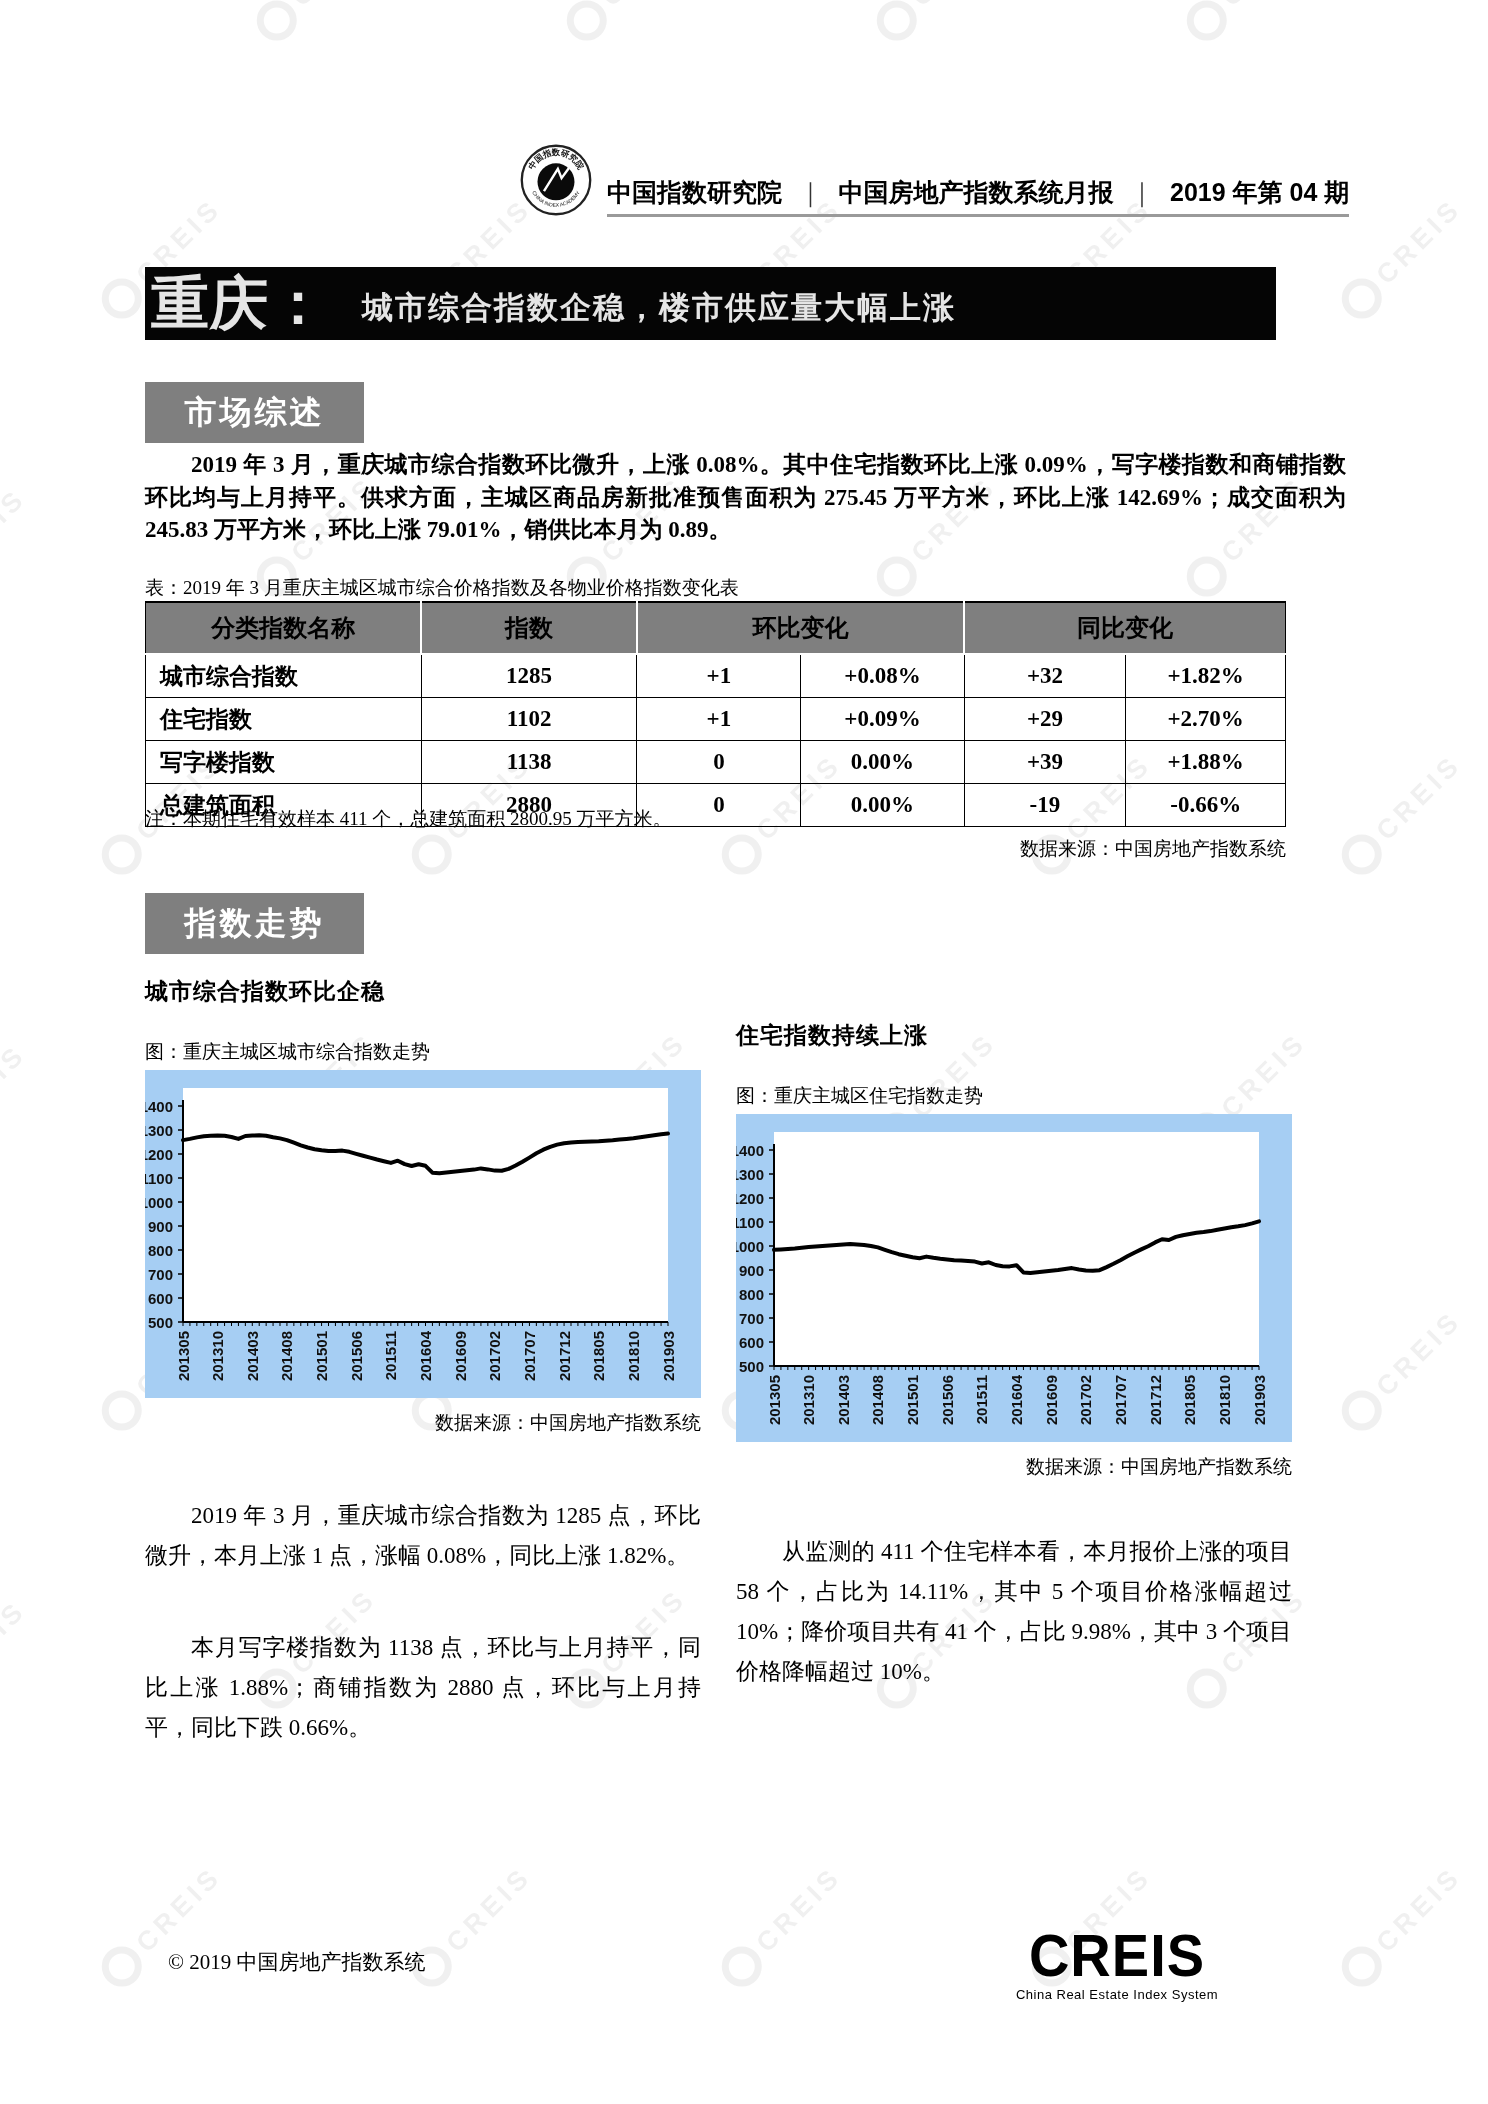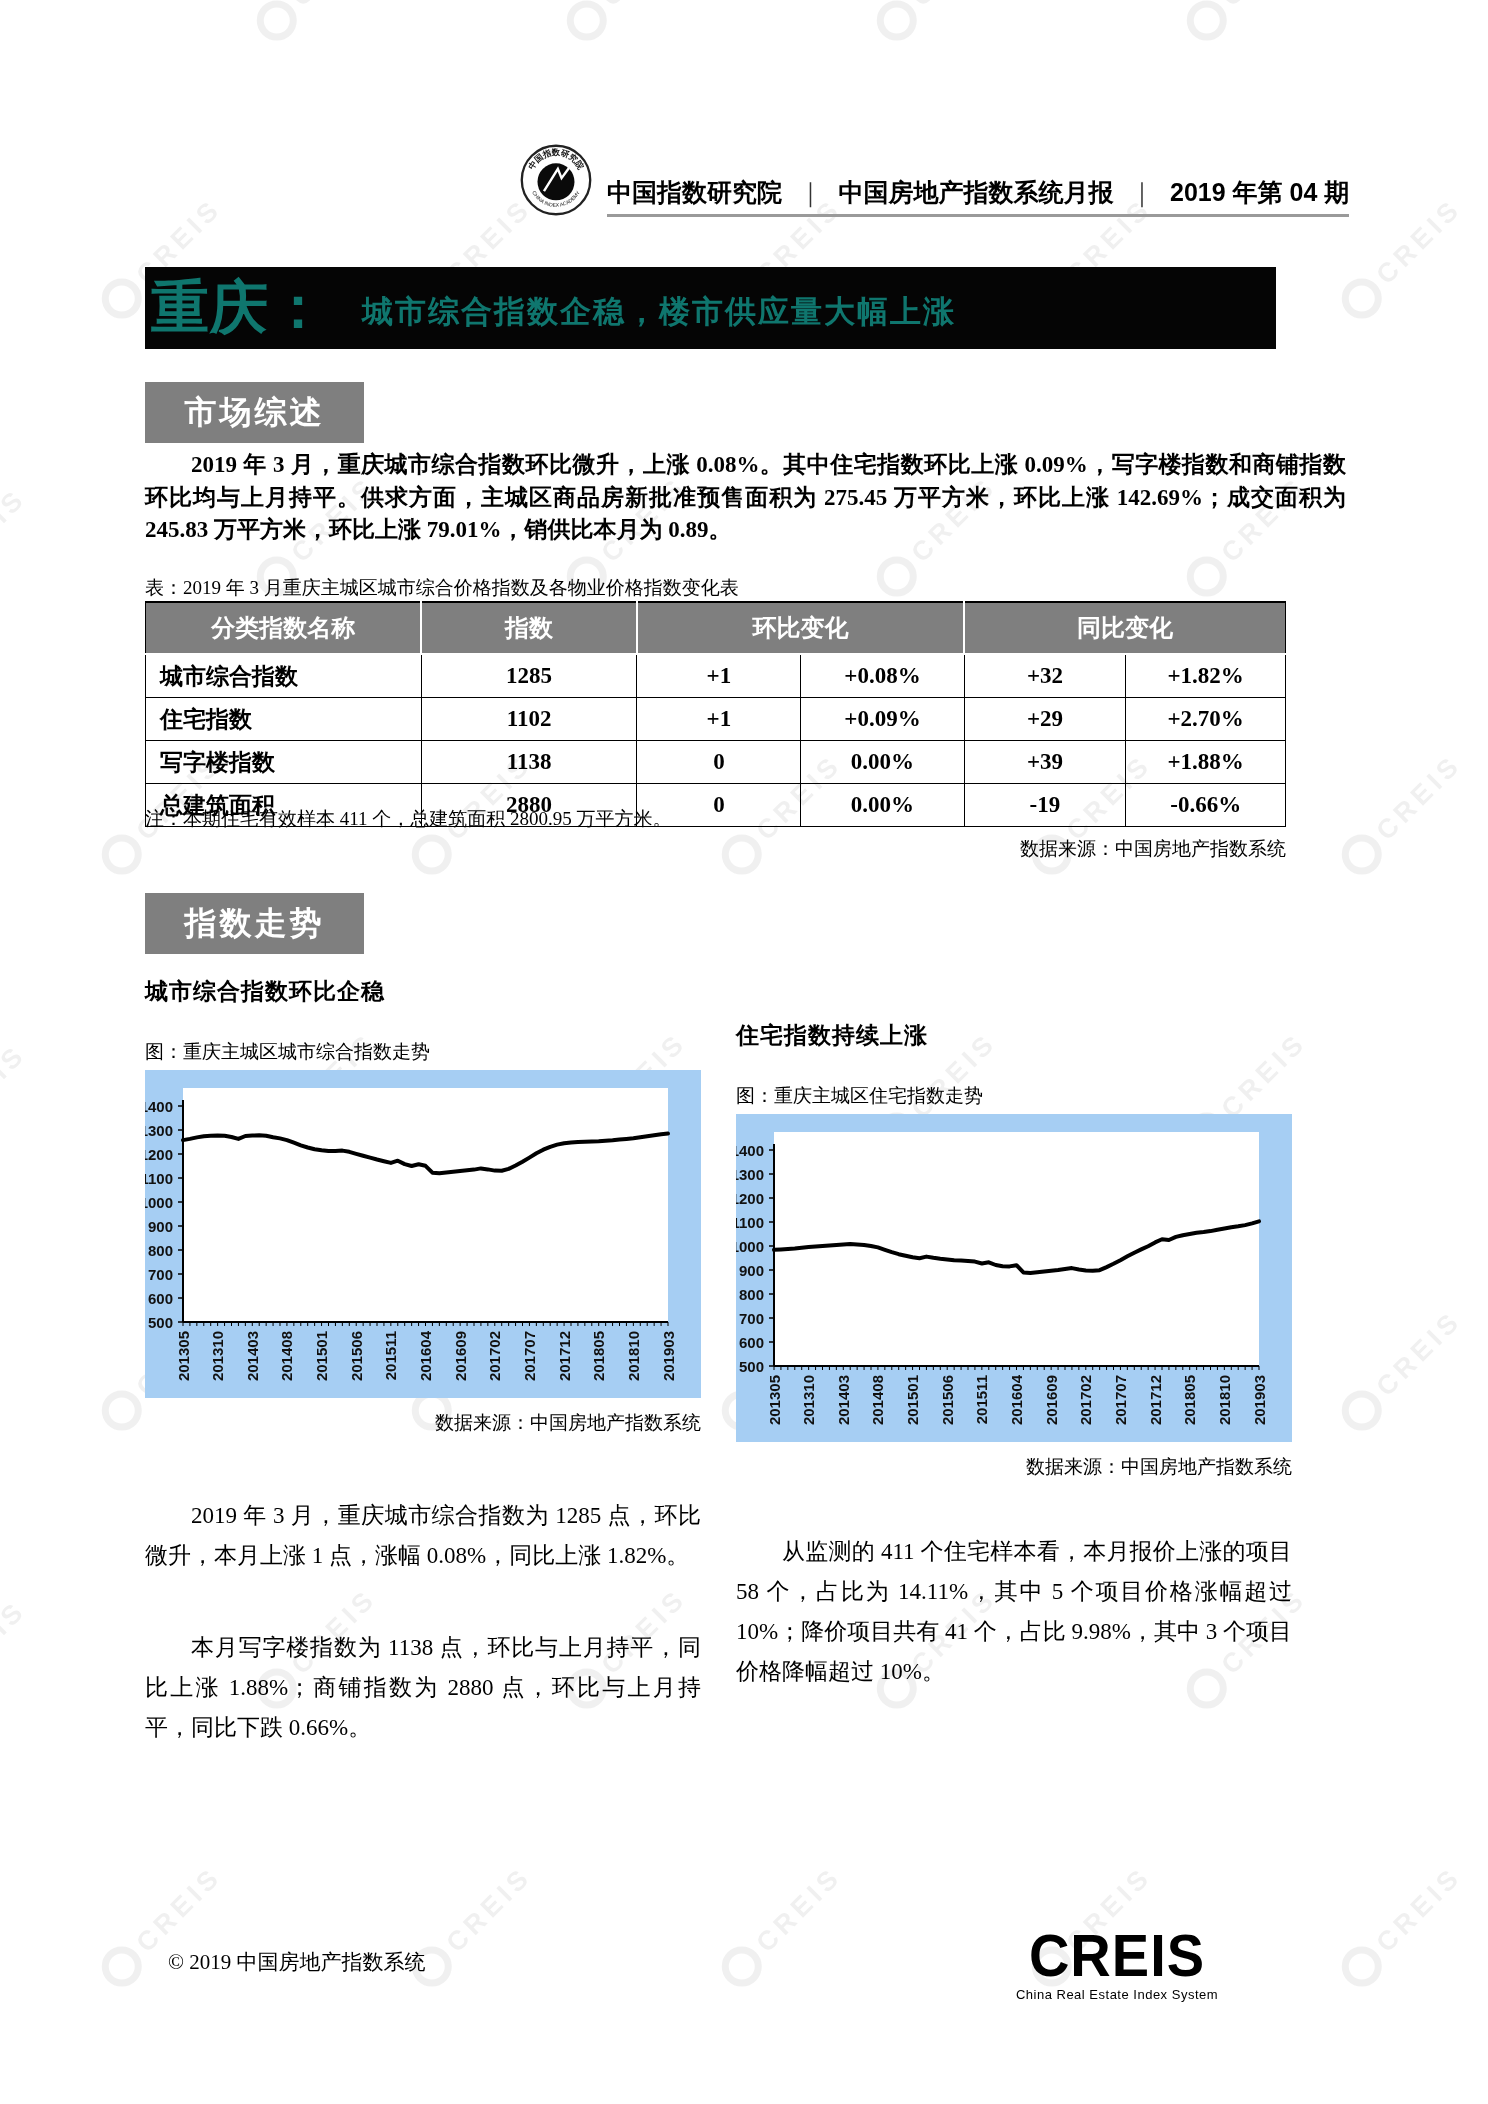--- a/index.html
+++ b/index.html
@@ -13,40 +13,40 @@
   .wm .wm-ring{width:26px;height:26px;border:7px solid rgba(60,60,60,0.08);border-radius:50%;}
 
   
   .header{position:absolute;left:519px;top:143px;display:flex;align-items:flex-end;z-index:1;}
   .logo-seal{width:74px;height:74px;margin-right:14px;flex:0 0 auto;}
   .header-text{font-family:"Liberation Sans","DejaVu Sans",sans-serif;font-weight:bold;font-size:25px;
                padding-bottom:7px;border-bottom:3px solid #9a9a9a;white-space:nowrap;line-height:1.2;}
   .header-text .hdr-div{padding:0 16px;font-weight:normal;color:#333;}
 
   
-  .banner{position:absolute;left:145px;top:267px;width:1131px;height:82px;background:#050505;color:#0f766e;
+  .banner{position:absolute;left:145px;top:267px;width:1131px;height:73px;background:#050505;color:#e5e5e5;
           display:flex;align-items:center;z-index:1;}
   .banner-city{font-size:58px;font-weight:bold;letter-spacing:1px;margin-left:6px;line-height:1;}
   .banner-sub{font-size:31px;font-weight:bold;margin-left:34px;letter-spacing:2px;margin-top:8px;}
 
   
   .badge{position:absolute;left:145px;width:219px;height:61px;background:#7f7f7f;color:#fff;
          font-size:32px;font-weight:bold;letter-spacing:3px;display:flex;align-items:center;justify-content:center;z-index:1;}
   .badge-market{top:382px;}
   .badge-trend{top:893px;}
 
   
   .intro{position:absolute;left:145px;top:449px;width:1201px;font-size:23px;font-weight:bold;
          line-height:32.5px;text-align:justify;text-indent:2em;margin:0;z-index:1;}
 
   
   .table-caption{position:absolute;left:145px;top:575px;font-size:19px;z-index:1;}
   .idx-table{position:absolute;left:145px;top:601px;width:1141px;border-collapse:collapse;z-index:1;
              font-size:23px;font-weight:bold;}
-  .idx-table th{background:#7f7f7f;color:#ffffff;font-size:24px;height:48px;border:2px solid #fff;border-top:2px solid #000;}
+  .idx-table th{background:#7f7f7f;color:#000000;font-size:24px;height:48px;border:2px solid #fff;border-top:2px solid #000;}
   .idx-table th:first-child{border-left:1px solid #000;}
   .idx-table th:last-child{border-right:1px solid #000;}
   .idx-table td{border:1px solid #000;height:40px;text-align:center;}
   .idx-table td.rowname{text-align:left;padding-left:14px;}
   .idx-table tr:last-child td{border-bottom:1.5px solid #000;}
 
   .note{position:absolute;left:145px;top:806px;font-size:19px;z-index:1;}
   .source-main{position:absolute;left:145px;top:836px;width:1141px;text-align:right;font-size:19px;z-index:1;}
 
   

